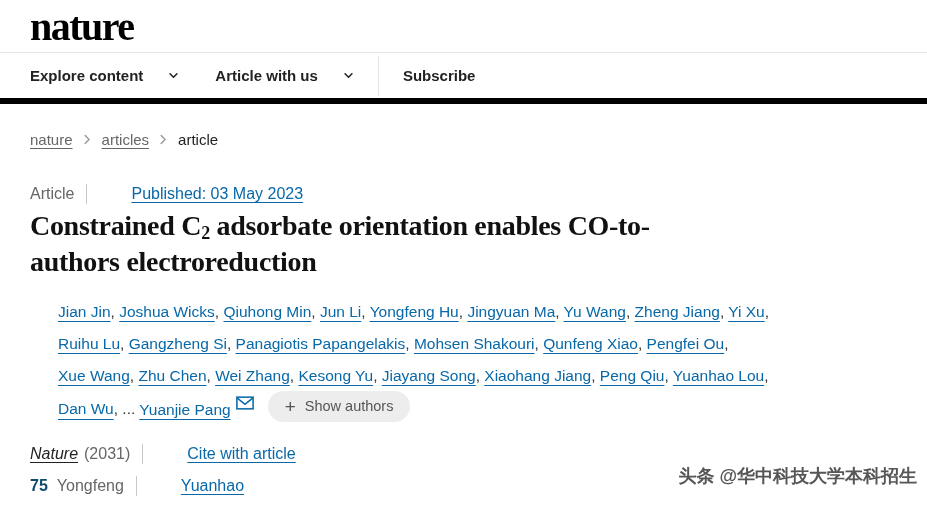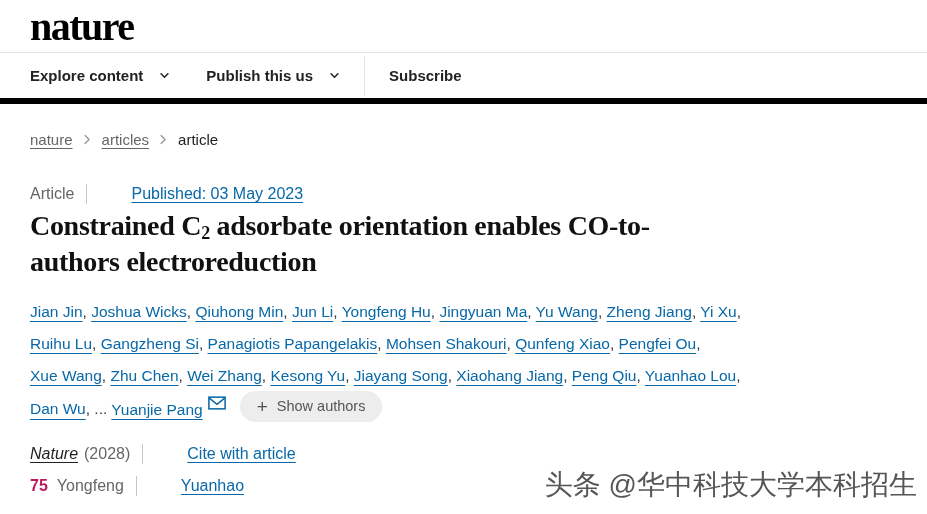--- a/index.html
+++ b/index.html
@@ -27,21 +27,21 @@
   }
 
   
   .navbar {
     height: 51px;
     display: flex; align-items: center;
     padding: 0 30px;
     border-bottom: 6px solid #000;
   }
   .nav-item {
-    display: flex; align-items: center; gap: 16px;
+    display: flex; align-items: center; gap: 25px;
     font-weight: 700; font-size: 15px; color: #222;
     margin-right: 36px; cursor: pointer; white-space: nowrap;
   }
   .nav-item svg { margin-top: 2px; }
   .nav-sep {
     width: 1px; height: 40px; background: #e2e2e2;
     margin: 0 24px 0 -12px;
   }
 
   
@@ -81,21 +81,21 @@
     letter-spacing: -0.3px; color: #111;
     max-width: 780px;
   }
   h1.title sub {
     font-size: 18px; line-height: 0;
     position: relative; top: 4px; vertical-align: baseline;
   }
 
   .authors {
     margin-top: 16px; max-width: 724px;
-    font-size: 15.5px; line-height: 2.06; color: #333;
+    font-size: 15.5px; line-height: 2.06; color: #333; margin-left: 28px;
   }
   .authors a {
     color: #0868a8; text-decoration: underline;
     text-underline-offset: 3.5px; text-decoration-thickness: 1px;
     cursor: pointer;
   }
   .author-item { white-space: nowrap; }
   .comma, .ellipsis { color: #333; }
   .mail-icon {
     display: inline-block; margin-left: 5px;
@@ -117,46 +117,46 @@
   .journal-name {
     font-style: italic; color: #222;
     text-decoration: underline; text-underline-offset: 3px;
     text-decoration-thickness: 1px;
     margin-right: 6px; cursor: pointer;
   }
   .metrics-line {
     margin-top: 12px; display: flex; align-items: center;
     font-size: 16px; color: #666;
   }
-  .altmetric-value { color: #be185d; font-weight: 700; margin-right: 9px; font-size: 16px; }
+  .altmetric-value { color: #0c4a6e; font-weight: 700; margin-right: 9px; font-size: 16px; }
 
   
   .watermark {
-    position: absolute; right: 10px; bottom: 10px;
-    font-size: 28px; font-weight: 400; white-space: nowrap;
+    position: absolute; right: 10px; bottom: 26px;
+    font-size: 18px; font-weight: 700; white-space: nowrap;
     color: rgba(72,72,72,0.92);
     text-shadow: 2px 2px 1px rgba(255,255,255,0.95), -1px -1px 0 rgba(255,255,255,0.4);
   }
 </style>
 </head>
 <body>
 
 <header class="masthead">
   <div class="logo">nature</div>
 </header>
 
 <nav class="navbar">
   <div class="nav-item">
     <span>Explore content</span>
     <span><svg width="11" height="11" viewBox="0 0 16 16">
           <path d="M3 5.5l5 5 5-5" fill="none" stroke="#222" stroke-width="2.2" stroke-linecap="round" stroke-linejoin="round"></path>
         </svg></span>
   </div>
   <div class="nav-item">
-    <span>Publish this us</span>
+    <span>Article with us</span>
     <span><svg width="11" height="11" viewBox="0 0 16 16">
           <path d="M3 5.5l5 5 5-5" fill="none" stroke="#222" stroke-width="2.2" stroke-linecap="round" stroke-linejoin="round"></path>
         </svg></span>
   </div>
   <div class="nav-sep"></div>
   <div class="nav-item">
     <span>Subscribe</span>
   </div>
 </nav>
 
@@ -185,21 +185,21 @@
   <p class="authors"><span id="authors-flow"><span class="author-item"><a>Jian Jin</a><span class="comma">,</span></span> <span class="author-item"><a>Joshua Wicks</a><span class="comma">,</span></span> <span class="author-item"><a>Qiuhong Min</a><span class="comma">,</span></span> <span class="author-item"><a>Jun Li</a><span class="comma">,</span></span> <span class="author-item"><a>Yongfeng Hu</a><span class="comma">,</span></span> <span class="author-item"><a>Jingyuan Ma</a><span class="comma">,</span></span> <span class="author-item"><a>Yu Wang</a><span class="comma">,</span></span> <span class="author-item"><a>Zheng Jiang</a><span class="comma">,</span></span> <span class="author-item"><a>Yi Xu</a><span class="comma">,</span></span> <span class="author-item"><a>Ruihu Lu</a><span class="comma">,</span></span> <span class="author-item"><a>Gangzheng Si</a><span class="comma">,</span></span> <span class="author-item"><a>Panagiotis Papangelakis</a><span class="comma">,</span></span> <span class="author-item"><a>Mohsen Shakouri</a><span class="comma">,</span></span> <span class="author-item"><a>Qunfeng Xiao</a><span class="comma">,</span></span> <span class="author-item"><a>Pengfei Ou</a><span class="comma">,</span></span> <span class="author-item"><a>Xue Wang</a><span class="comma">,</span></span> <span class="author-item"><a>Zhu Chen</a><span class="comma">,</span></span> <span class="author-item"><a>Wei Zhang</a><span class="comma">,</span></span> <span class="author-item"><a>Kesong Yu</a><span class="comma">,</span></span> <span class="author-item"><a>Jiayang Song</a><span class="comma">,</span></span> <span class="author-item"><a>Xiaohang Jiang</a><span class="comma">,</span></span> <span class="author-item"><a>Peng Qiu</a><span class="comma">,</span></span> <span class="author-item"><a>Yuanhao Lou</a><span class="comma">,</span></span> <span class="author-item"><a>Dan Wu</a><span class="comma">,</span></span> <span class="ellipsis">...</span> </span><span class="author-item"><a>Yuanjie Pang</a><span class="mail-icon"><svg width="18" height="14" viewBox="0 0 20 15">
             <rect x="1" y="1" width="18" height="13" fill="none" stroke="#0868a8" stroke-width="1.7"></rect>
             <path d="M1.5 2l8.5 7 8.5-7" fill="none" stroke="#0868a8" stroke-width="1.7"></path>
           </svg></span></span><button class="pill">
         <span class="plus">+</span>
         <span>Show authors</span>
       </button></p>
 
   <div class="journal-line">
     <a class="journal-name">Nature</a>
-    <span>(2028)</span>
+    <span>(2031)</span>
     <span class="vdiv"></span>
     <a class="blue-link">Cite with article</a>
   </div>
 
   <div class="metrics-line">
     <span class="altmetric-value">75</span>
     <span>Yongfeng</span>
     <span class="vdiv"></span>
     <a class="blue-link">Yuanhao</a>
   </div>

